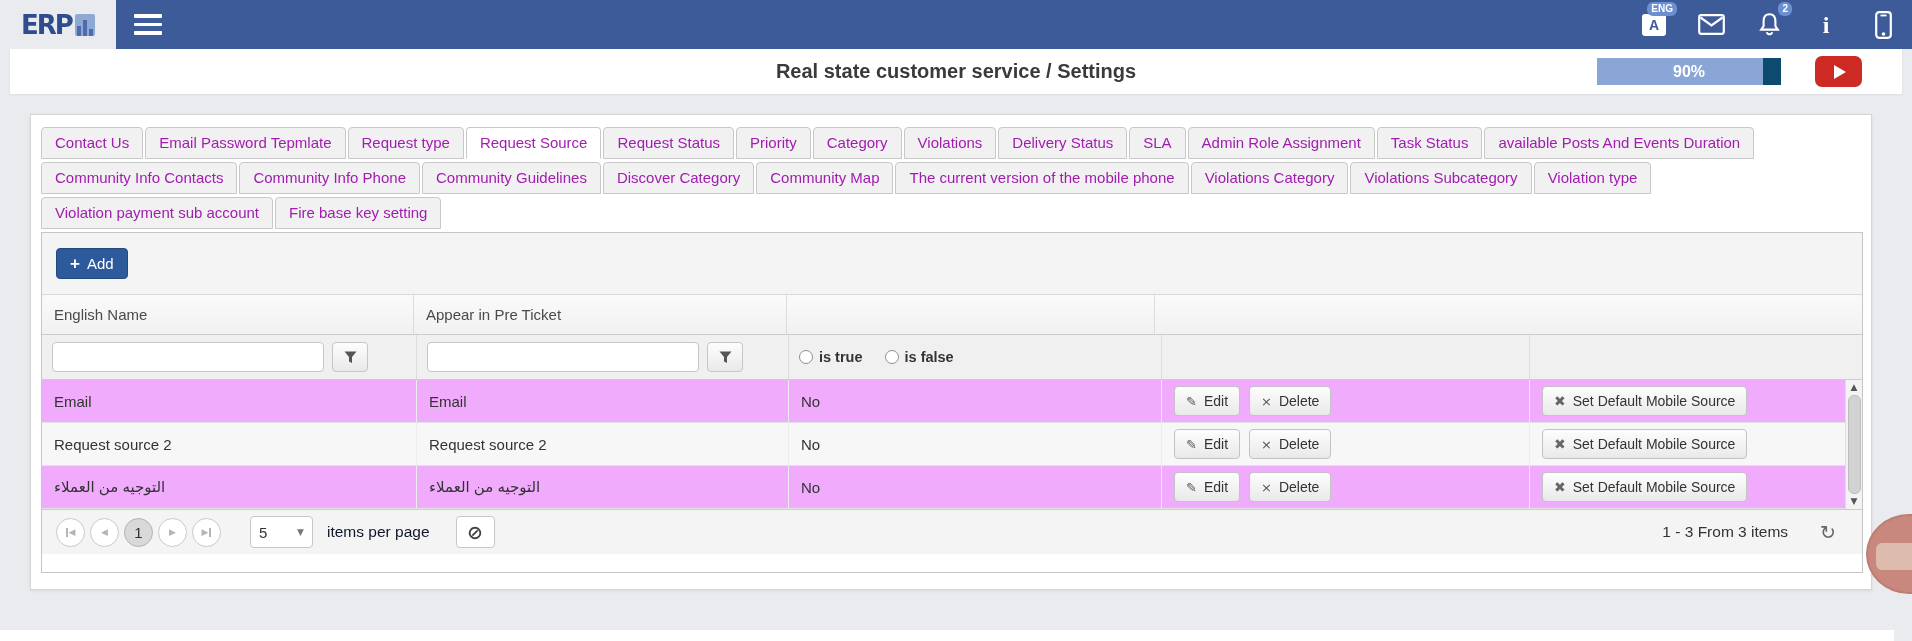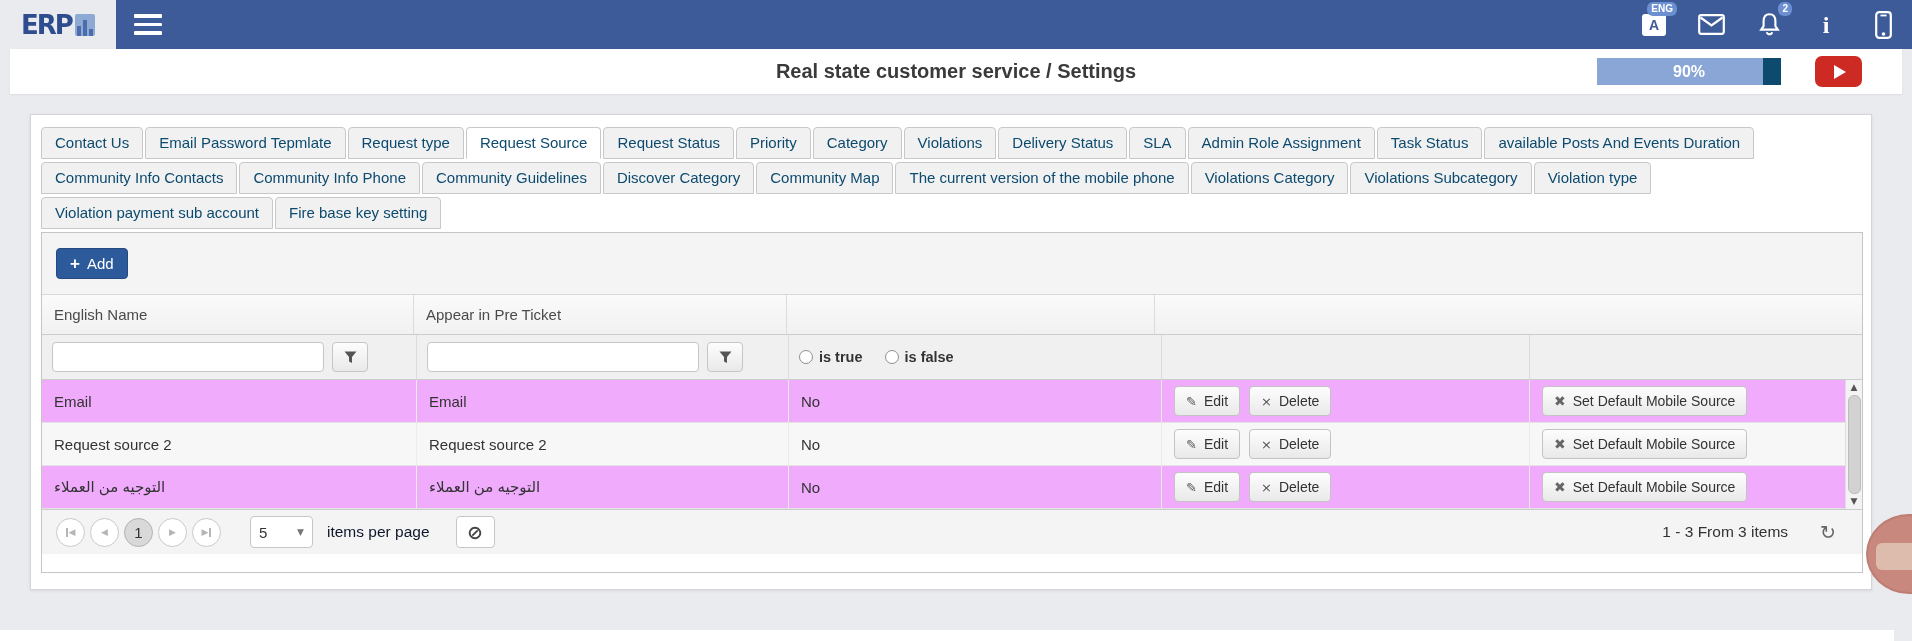--- a/index.html
+++ b/index.html
@@ -35,21 +35,21 @@
 .progress-fill{height:100%;background:#8aa6d6}
 .progress-label{position:absolute;inset:0;display:flex;align-items:center;justify-content:center;color:#fff;font-weight:bold;font-size:16px}
 .play-btn{width:47px;height:31px;background:#cc2a22;border-radius:7px;display:flex;align-items:center;justify-content:center;cursor:pointer}
 .play-tri{width:0;height:0;border-left:12px solid #fff;border-top:7px solid transparent;border-bottom:7px solid transparent;margin-left:3px}
 
 
 .card{margin:20px 30px 0;width:1842px;height:476px;background:#fff;border:1px solid #d5d5d5;box-shadow:0 1px 3px rgba(0,0,0,.08);padding:12px 10px 0}
 
 
 .tab-row{display:flex;gap:2px;margin-bottom:3px;padding-left:0}
-.tab{background:#f1f1f2;border:1px solid #c8c8c8;border-radius:4px 4px 0 0;padding:6px 13px 7px;font-size:15px;color:#0c4a6e;cursor:pointer;white-space:nowrap}
+.tab{background:#f1f1f2;border:1px solid #c8c8c8;border-radius:4px 4px 0 0;padding:6px 13px 7px;font-size:15px;color:#a21caf;cursor:pointer;white-space:nowrap}
 .tab.active{background:#fff;border-bottom-color:#fff;position:relative;z-index:2}
 
 
 .panel{border:1px solid #c5c5c5;width:1822px;height:341px;position:relative;background:#fff}
 .toolbar{height:62px;background:#f4f4f5;border-bottom:1px solid #d9d9d9;display:flex;align-items:center;padding-left:14px}
 .add-btn{height:31px;background:#2d5a9b;border:1px solid #24497e;border-radius:4px;color:#fff;font-size:15px;display:flex;align-items:center;gap:7px;padding:0 13px;cursor:pointer}
 .add-plus{font-size:17px;font-weight:bold;line-height:1}
 
 
 .grid-head{display:flex;height:40px;background:linear-gradient(#fafafa,#f1f1f2);border-bottom:1px solid #ccc}

